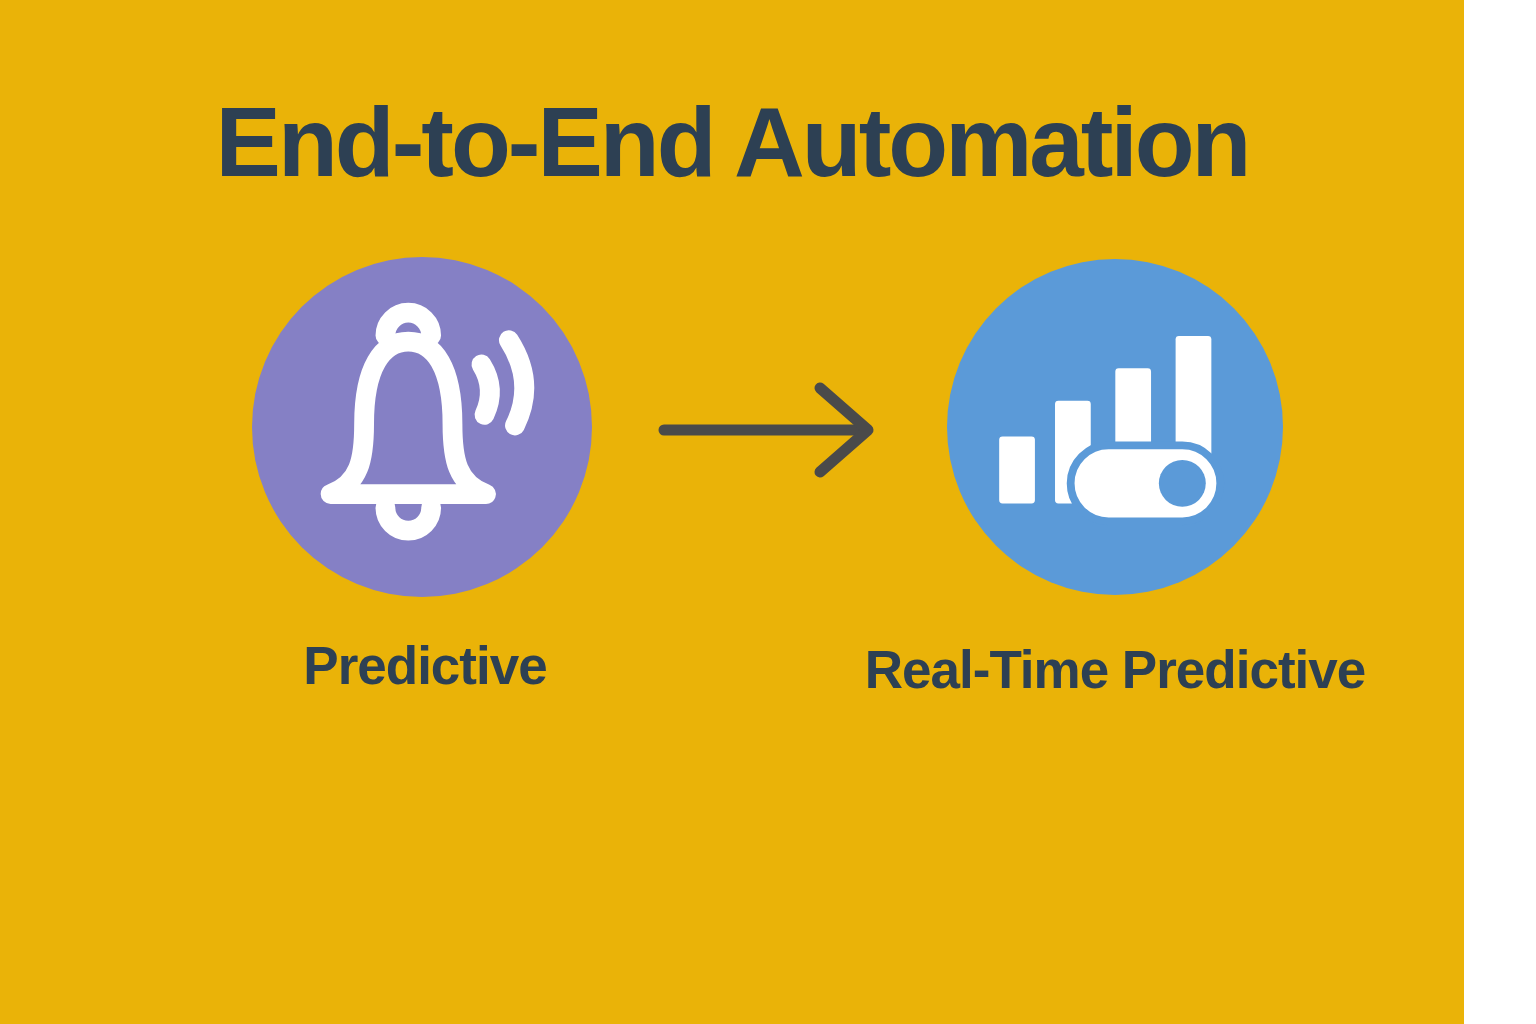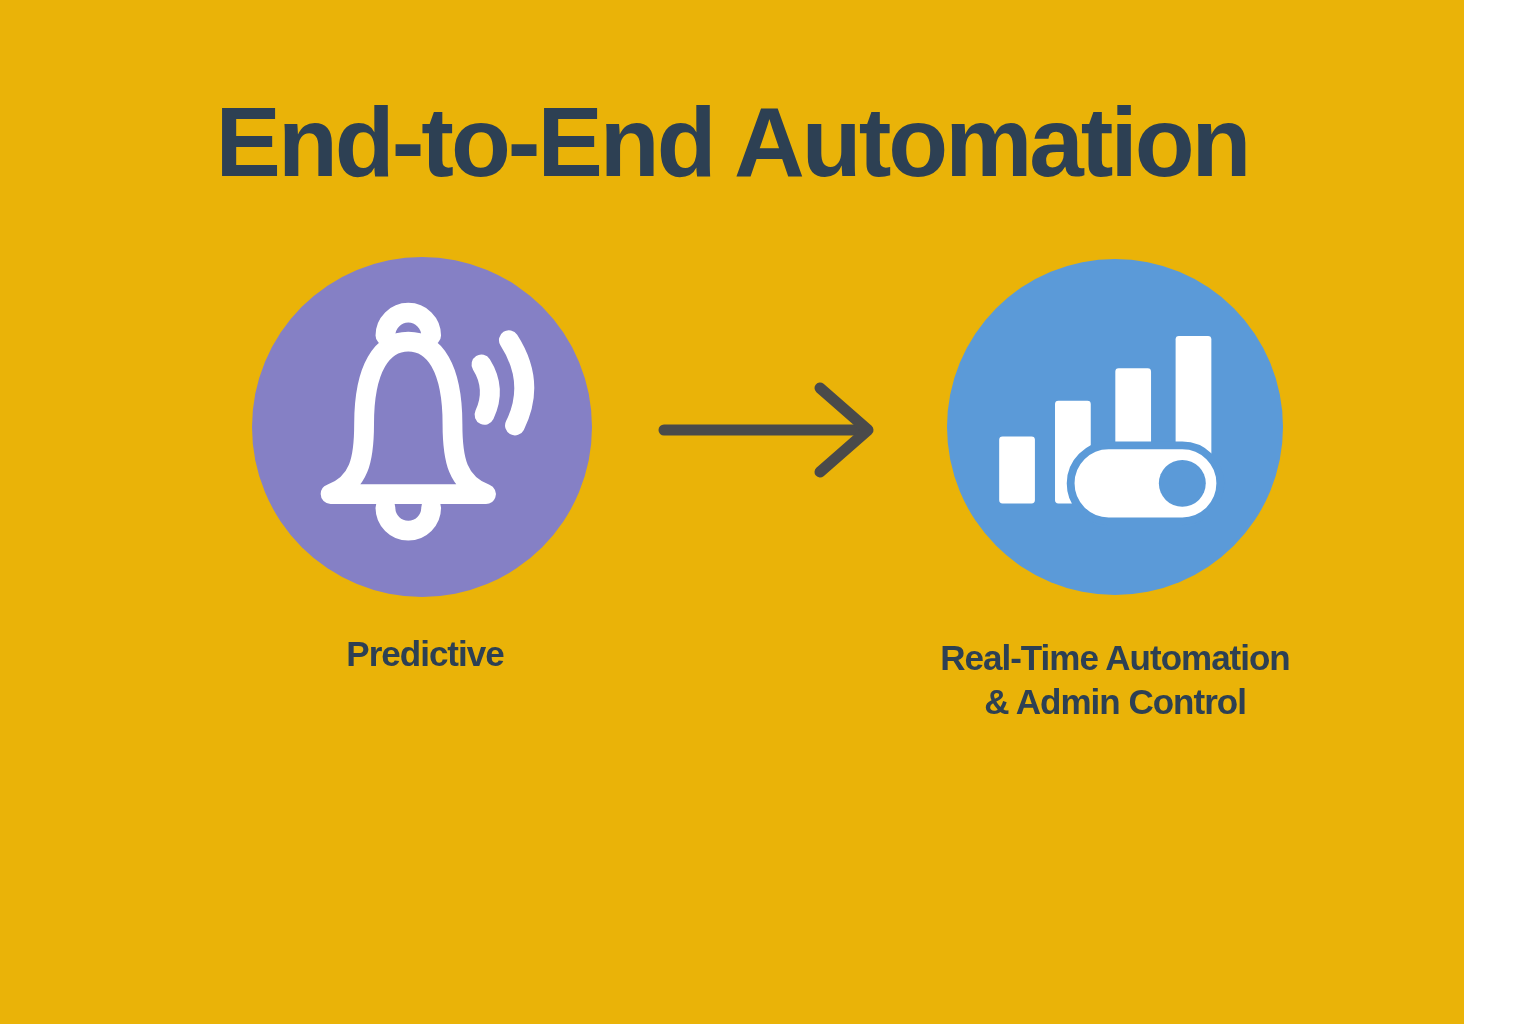--- a/index.html
+++ b/index.html
@@ -47,21 +47,21 @@
     top: 380px;
     width: 220px;
     height: 100px;
   }
 
   .label {
     position: absolute;
     text-align: center;
     font-weight: 700;
     color: #2D4053;
-    font-size: 35px;
+    font-size: 53px;
     line-height: 1.27;
     letter-spacing: -1px;
   }
   .label-left  { left: 205px; top: 632px; width: 440px; }
   .label-right { left: 790px; top: 636px; width: 650px; }
 </style>
 </head>
 <body>
 
 <div class="canvas">
@@ -101,17 +101,16 @@
 
       <circle cx="172" cy="140" r="21" fill="#5B9AD8"></circle>
     </svg>
   </div>
 
   <div class="label label-left">
     <div>Predictive</div>
   </div>
 
   <div class="label label-right">
-    <div>Real-Time Automation</div>
-    <div>&amp; Admin Control</div>
+    <div>Real-Time Predictive</div>
   </div>
 
 </div>
 
 </body></html>

